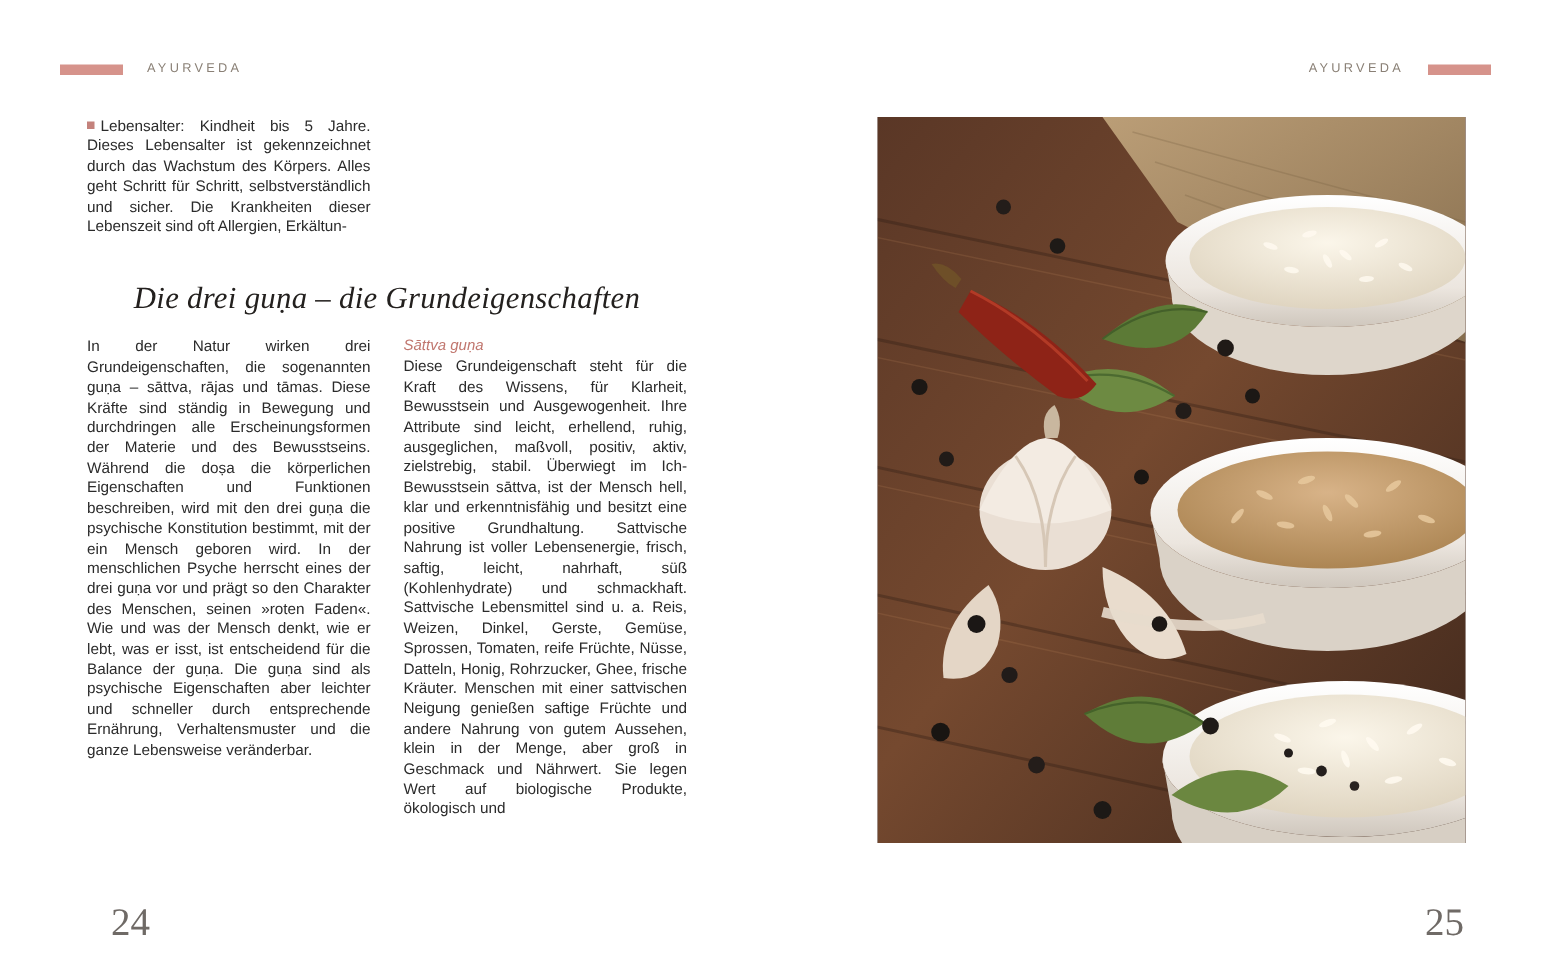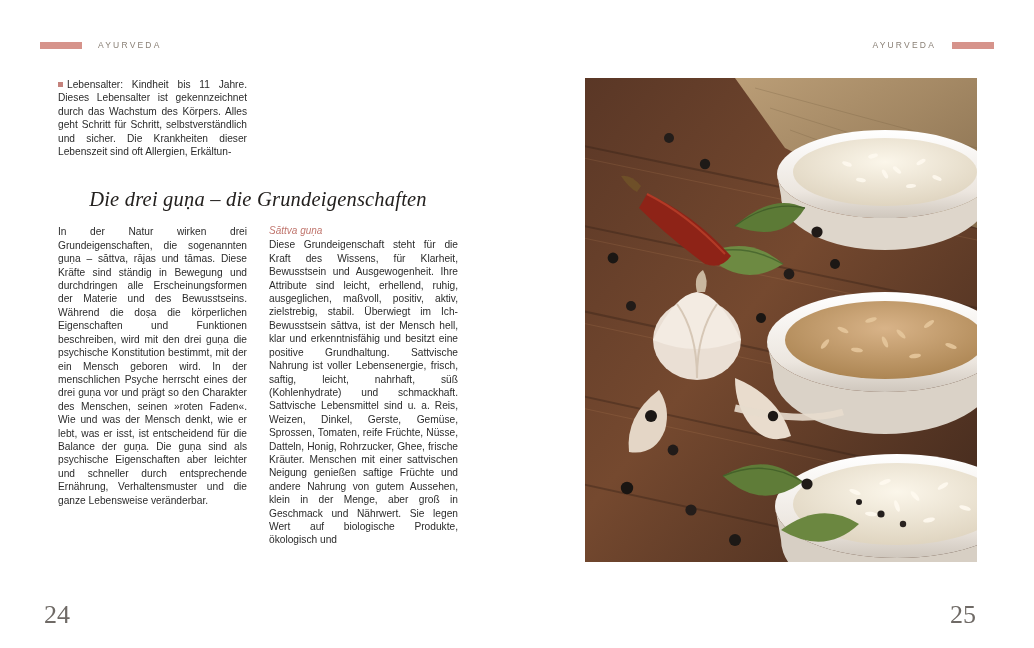--- a/index.html
+++ b/index.html
@@ -18,21 +18,21 @@
     width: 1034px;
     height: 648px;
     background: #ffffff;
   }
 
   
   .runhead {
     position: absolute;
     top: 40px;
     display: flex;
-    align-items: center;
+    align-items: flex-end;
     gap: 12px;
     font-size: 8.5px;
     letter-spacing: 2.2px;
     color: #8a8076;
     text-transform: uppercase;
   }
   .runhead.left { left: 40px; }
   .runhead.right { right: 40px; flex-direction: row-reverse; }
   .runhead .bar {
     width: 42px;
@@ -44,21 +44,21 @@
   .runhead.right .bar { margin-left: 4px; }
 
   
   .folio {
     position: absolute;
     bottom: 18px;
     font-family: "Liberation Serif", serif;
     font-size: 26px;
     color: #6f6a66;
   }
-  .folio.left { left: 44px; }
+  .folio.left { left: 74px; }
   .folio.right { right: 58px; }
 
   
   .left-page {
     position: absolute;
     left: 58px;
     top: 78px;
     width: 400px;
   }
   .cols2 {
@@ -125,21 +125,21 @@
   </div>
   <div class="runhead right">
     <span class="bar"></span>
     <span>AYURVEDA</span>
   </div>
 
   <div class="left-page">
 
     <div class="cols2">
       <div class="col">
-        <p class="body"><span class="bullet-sq"></span><span>Lebensalter: Kindheit bis 11 Jahre. Dieses Lebensalter ist gekennzeichnet durch das Wachstum des Körpers. Alles geht Schritt für Schritt, selbstverständlich und sicher. Die Krankheiten dieser Lebenszeit sind oft Allergien, Erkältun-</span></p>
+        <p class="body"><span class="bullet-sq"></span><span>Lebensalter: Kindheit bis 5 Jahre. Dieses Lebensalter ist gekennzeichnet durch das Wachstum des Körpers. Alles geht Schritt für Schritt, selbstverständlich und sicher. Die Krankheiten dieser Lebenszeit sind oft Allergien, Erkältun-</span></p>
       </div>
     </div>
 
     <h2 class="section-title">Die drei guṇa – die Grundeigenschaften</h2>
 
     <div class="cols2">
       <div class="col">
         <p class="body">In der Natur wirken drei Grundeigenschaften, die sogenannten guṇa – sāttva, rājas und tāmas. Diese Kräfte sind ständig in Bewegung und durchdringen alle Erscheinungsformen der Materie und des Bewusstseins. Während die doṣa die körperlichen Eigenschaften und Funktionen beschreiben, wird mit den drei guṇa die psychische Konstitution bestimmt, mit der ein Mensch geboren wird. In der menschlichen Psyche herrscht eines der drei guṇa vor und prägt so den Charakter des Menschen, seinen »roten Faden«. Wie und was der Mensch denkt, wie er lebt, was er isst, ist entscheidend für die Balance der guṇa. Die guṇa sind als psychische Eigenschaften aber leichter und schneller durch entsprechende Ernährung, Verhaltensmuster und die ganze Lebensweise veränderbar.</p>
       </div>
       <div class="col">

